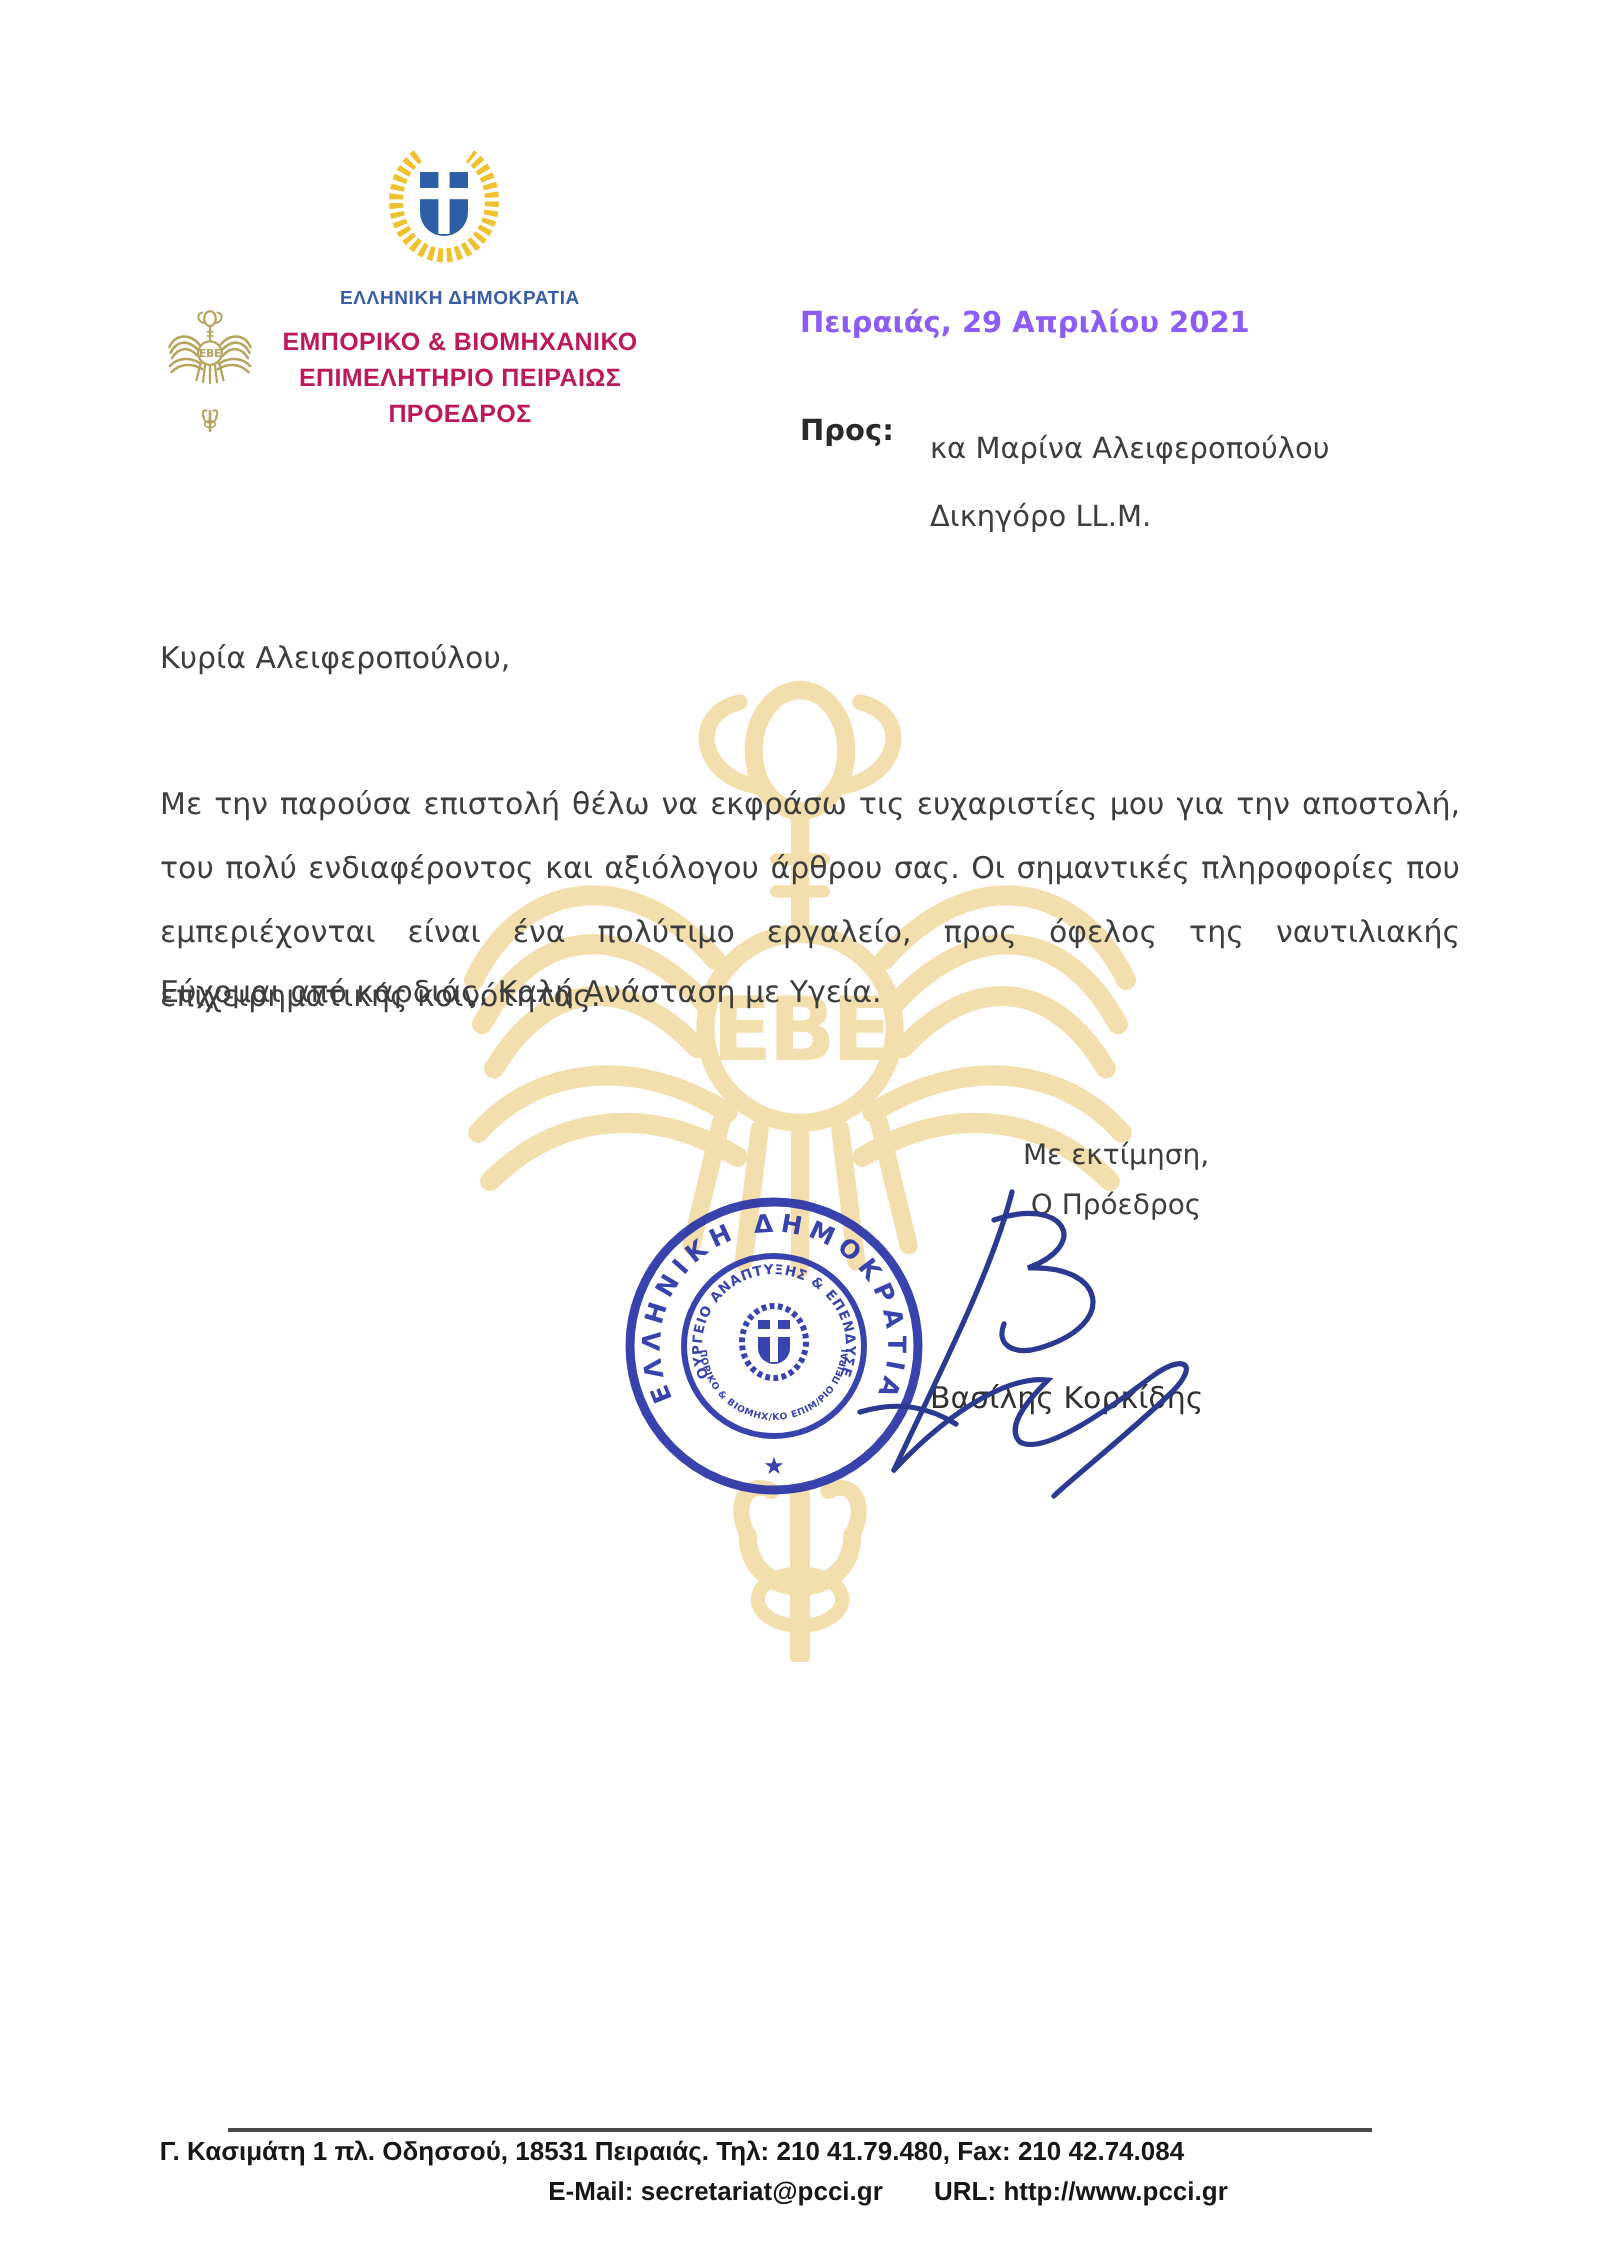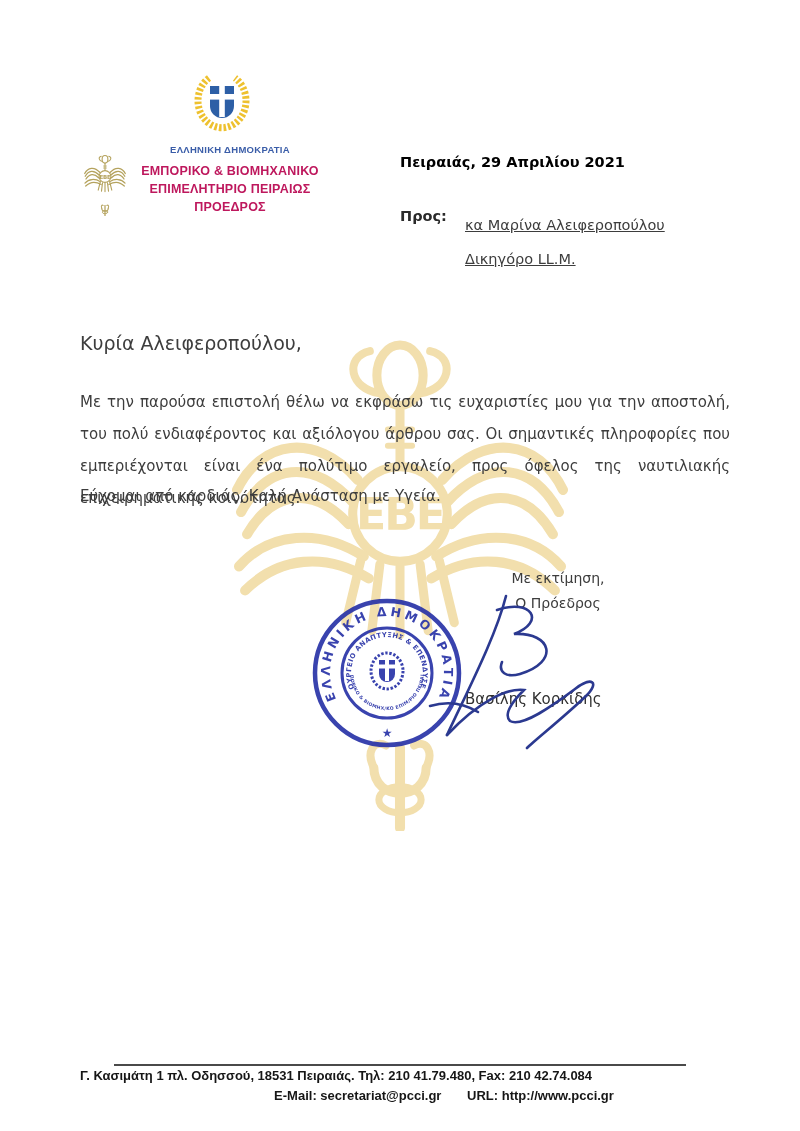--- a/index.html
+++ b/index.html
@@ -9,26 +9,26 @@
     font-family:"DejaVu Sans",sans-serif;color:#3d3d3d;
   }
   .abs{position:absolute;}
   
   .republic-label{left:158px;top:144px;width:144px;text-align:center;
     font-family:"Liberation Sans",sans-serif;font-weight:bold;font-size:9.5px;
     color:#3a5da8;letter-spacing:.3px;}
   .org-block{left:120px;top:162px;width:220px;text-align:center;
     font-family:"Liberation Sans",sans-serif;font-weight:bold;font-size:12.5px;
     color:#be185d;line-height:18px;letter-spacing:.2px;}
-  .date-line{left:400px;top:154px;font-weight:bold;font-size:14.5px;color:#000000;}
+  .date-line{left:400px;top:154px;font-weight:bold;font-size:14.5px;color:#8b5cf6;}
   .to-block{left:400px;top:208px;display:flex;font-size:14.5px;color:#3d3d3d;}
   .to-label{font-weight:bold;color:#2a2a2a;width:65px;}
-  .to-lines div{line-height:34px;text-decoration:underline;}
+  .to-lines div{line-height:34px;}
   
-  .salutation{left:80px;top:332px;font-size:19px;}
+  .salutation{left:80px;top:320px;font-size:15px;}
   .para1{left:80px;top:386px;width:650px;font-size:15px;line-height:32px;
     text-align:justify;}
   .para2{left:80px;top:487px;font-size:15px;}
   .closing-block{left:508px;top:566px;width:100px;text-align:center;
     font-size:14px;line-height:25px;}
   .signer-name{left:465px;top:690px;font-size:15px;color:#303030;}
   
   .watermark{left:225px;top:333px;color:#f2dfad;z-index:0;}
   .mini-logo{left:82px;top:154px;color:#b5a35e;}
   .layer{z-index:1;}

